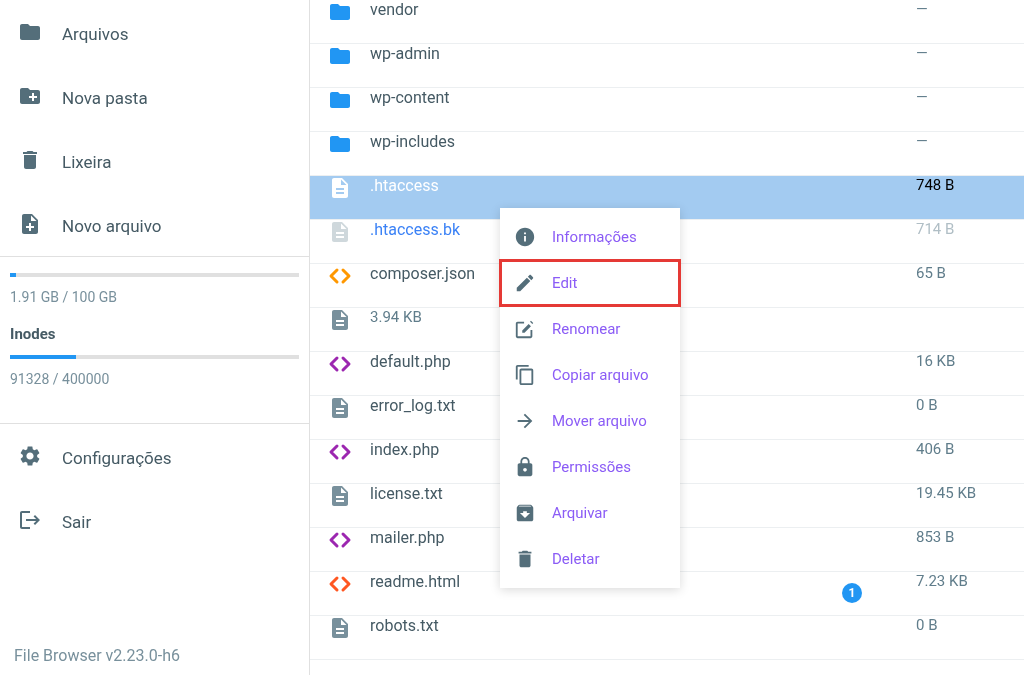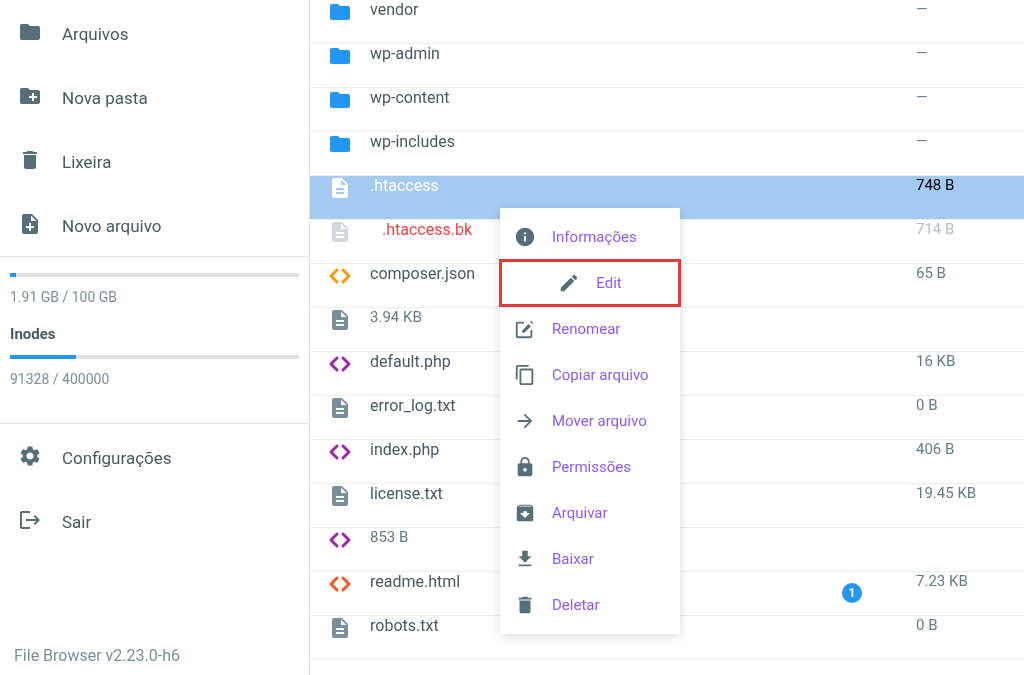--- a/index.html
+++ b/index.html
@@ -19,31 +19,31 @@
 .version { padding: 10px 14px; color: #78909c; font-size: 16px; margin-top: auto; }
 
 .main { flex: 1; overflow: hidden; position: relative; }
 .file-list { }
 .file-row { display: flex; align-items: flex-start; height: 44px; padding: 0 18px; border-bottom: 1px solid #eceff1; }
 .file-row.selected { background: #a3cbf1; color: #fff; }
 .file-row.faded { color: #b0bec5; }
 .file-icon { width: 24px; height: 24px; margin-right: 18px; flex-shrink: 0; }
 .file-name { flex: 1; font-size: 16px; color: #455a64; }
 .file-row.selected .file-name { color: #fff; }
-.file-row.faded .file-name { color: #ef4444; margin-left: 12px; }
+.file-row.faded .file-name { color: #3b82f6; }
 .file-size { font-size: 15px; color: #607d8b; width: 90px; text-align: left; }
 .file-row.selected .file-size { color: #000000; }
 .file-row.faded .file-size { color: #b0bec5; }
 
 .folder-svg { fill: #2196f3; }
 
 .context-menu { position: absolute; top: 208px; left: 190px; width: 180px; background: #fff; box-shadow: 0 2px 10px rgba(0,0,0,0.15); z-index: 10; padding: 6px 0; }
 .menu-item { display: flex; align-items: center; padding: 12px 14px; cursor: pointer; font-size: 15px; color: #8b5cf6; }
 .menu-item svg { width: 22px; height: 22px; margin-right: 16px; fill: #546e7a; flex-shrink: 0; }
-.menu-item.highlighted { outline: 3px solid #e53935; outline-offset: -2px; justify-content: center; }
+.menu-item.highlighted { outline: 3px solid #e53935; outline-offset: -2px; }
 
 .badge { position: absolute; top: 375px; left: 342px; width: 20px; height: 20px; border-radius: 50%; background: #2196f3; color: #fff; font-size: 12px; font-weight: 700; display: flex; align-items: center; justify-content: center; z-index: 11; }
 </style>
 </head>
 <body>
 
 <div class="sidebar">
   <div class="sidebar-item">
     <svg viewBox="0 0 24 24">
         <path d="M10 4H4c-1.1 0-2 .9-2 2v12c0 1.1.9 2 2 2h16c1.1 0 2-.9 2-2V8c0-1.1-.9-2-2-2h-8l-2-2z"></path>
@@ -188,20 +188,21 @@
           <path d="M14 2H6c-1.1 0-2 .9-2 2v16c0 1.1.9 2 2 2h12c1.1 0 2-.9 2-2V8l-6-6zm2 16H8v-2h8v2zm0-4H8v-2h8v2zm-3-5V3.5L18.5 9H13z"></path>
         </svg>
         <span class="file-name">license.txt</span>
         <span class="file-size">19.45 KB</span>
       </div>
       <div class="file-row">
         <svg class="file-icon" viewBox="0 0 24 24" fill="none" stroke="#9c27b0" stroke-width="3" stroke-linecap="round" stroke-linejoin="round">
           <polyline points="9 6 3 12 9 18"></polyline>
           <polyline points="15 6 21 12 15 18"></polyline>
         </svg>
+        <span class="file-name">mailer.php</span>
         <span class="file-size">853 B</span>
       </div>
       <div class="file-row">
         <svg class="file-icon" viewBox="0 0 24 24" fill="none" stroke="#ff5722" stroke-width="3" stroke-linecap="round" stroke-linejoin="round">
           <polyline points="9 6 3 12 9 18"></polyline>
           <polyline points="15 6 21 12 15 18"></polyline>
         </svg>
         <span class="file-name">readme.html</span>
         <span class="file-size">7.23 KB</span>
       </div>
@@ -252,26 +253,20 @@
       <span>Permissões</span>
     </div>
     <div class="menu-item">
       <svg viewBox="0 0 24 24">
           <path d="M20.54 5.23l-1.39-1.68C18.88 3.21 18.47 3 18 3H6c-.47 0-.88.21-1.16.55L3.46 5.23C3.17 5.57 3 6.02 3 6.5V19c0 1.1.9 2 2 2h14c1.1 0 2-.9 2-2V6.5c0-.48-.17-.93-.46-1.27zM12 17.5L6.5 12H10v-2h4v2h3.5L12 17.5zM5.12 5l.81-1h12l.94 1H5.12z"></path>
         </svg>
       <span>Arquivar</span>
     </div>
     <div class="menu-item">
       <svg viewBox="0 0 24 24">
-          <path d="M19 9h-4V3H9v6H5l7 7 7-7zM5 18v2h14v-2H5z"></path>
-        </svg>
-      <span>Baixar</span>
-    </div>
-    <div class="menu-item">
-      <svg viewBox="0 0 24 24">
           <path d="M6 19c0 1.1.9 2 2 2h8c1.1 0 2-.9 2-2V7H6v12zM19 4h-3.5l-1-1h-5l-1 1H5v2h14V4z"></path>
         </svg>
       <span>Deletar</span>
     </div>
 
     <div class="badge">1</div>
   </div>
 </div>
 
 </body></html>

